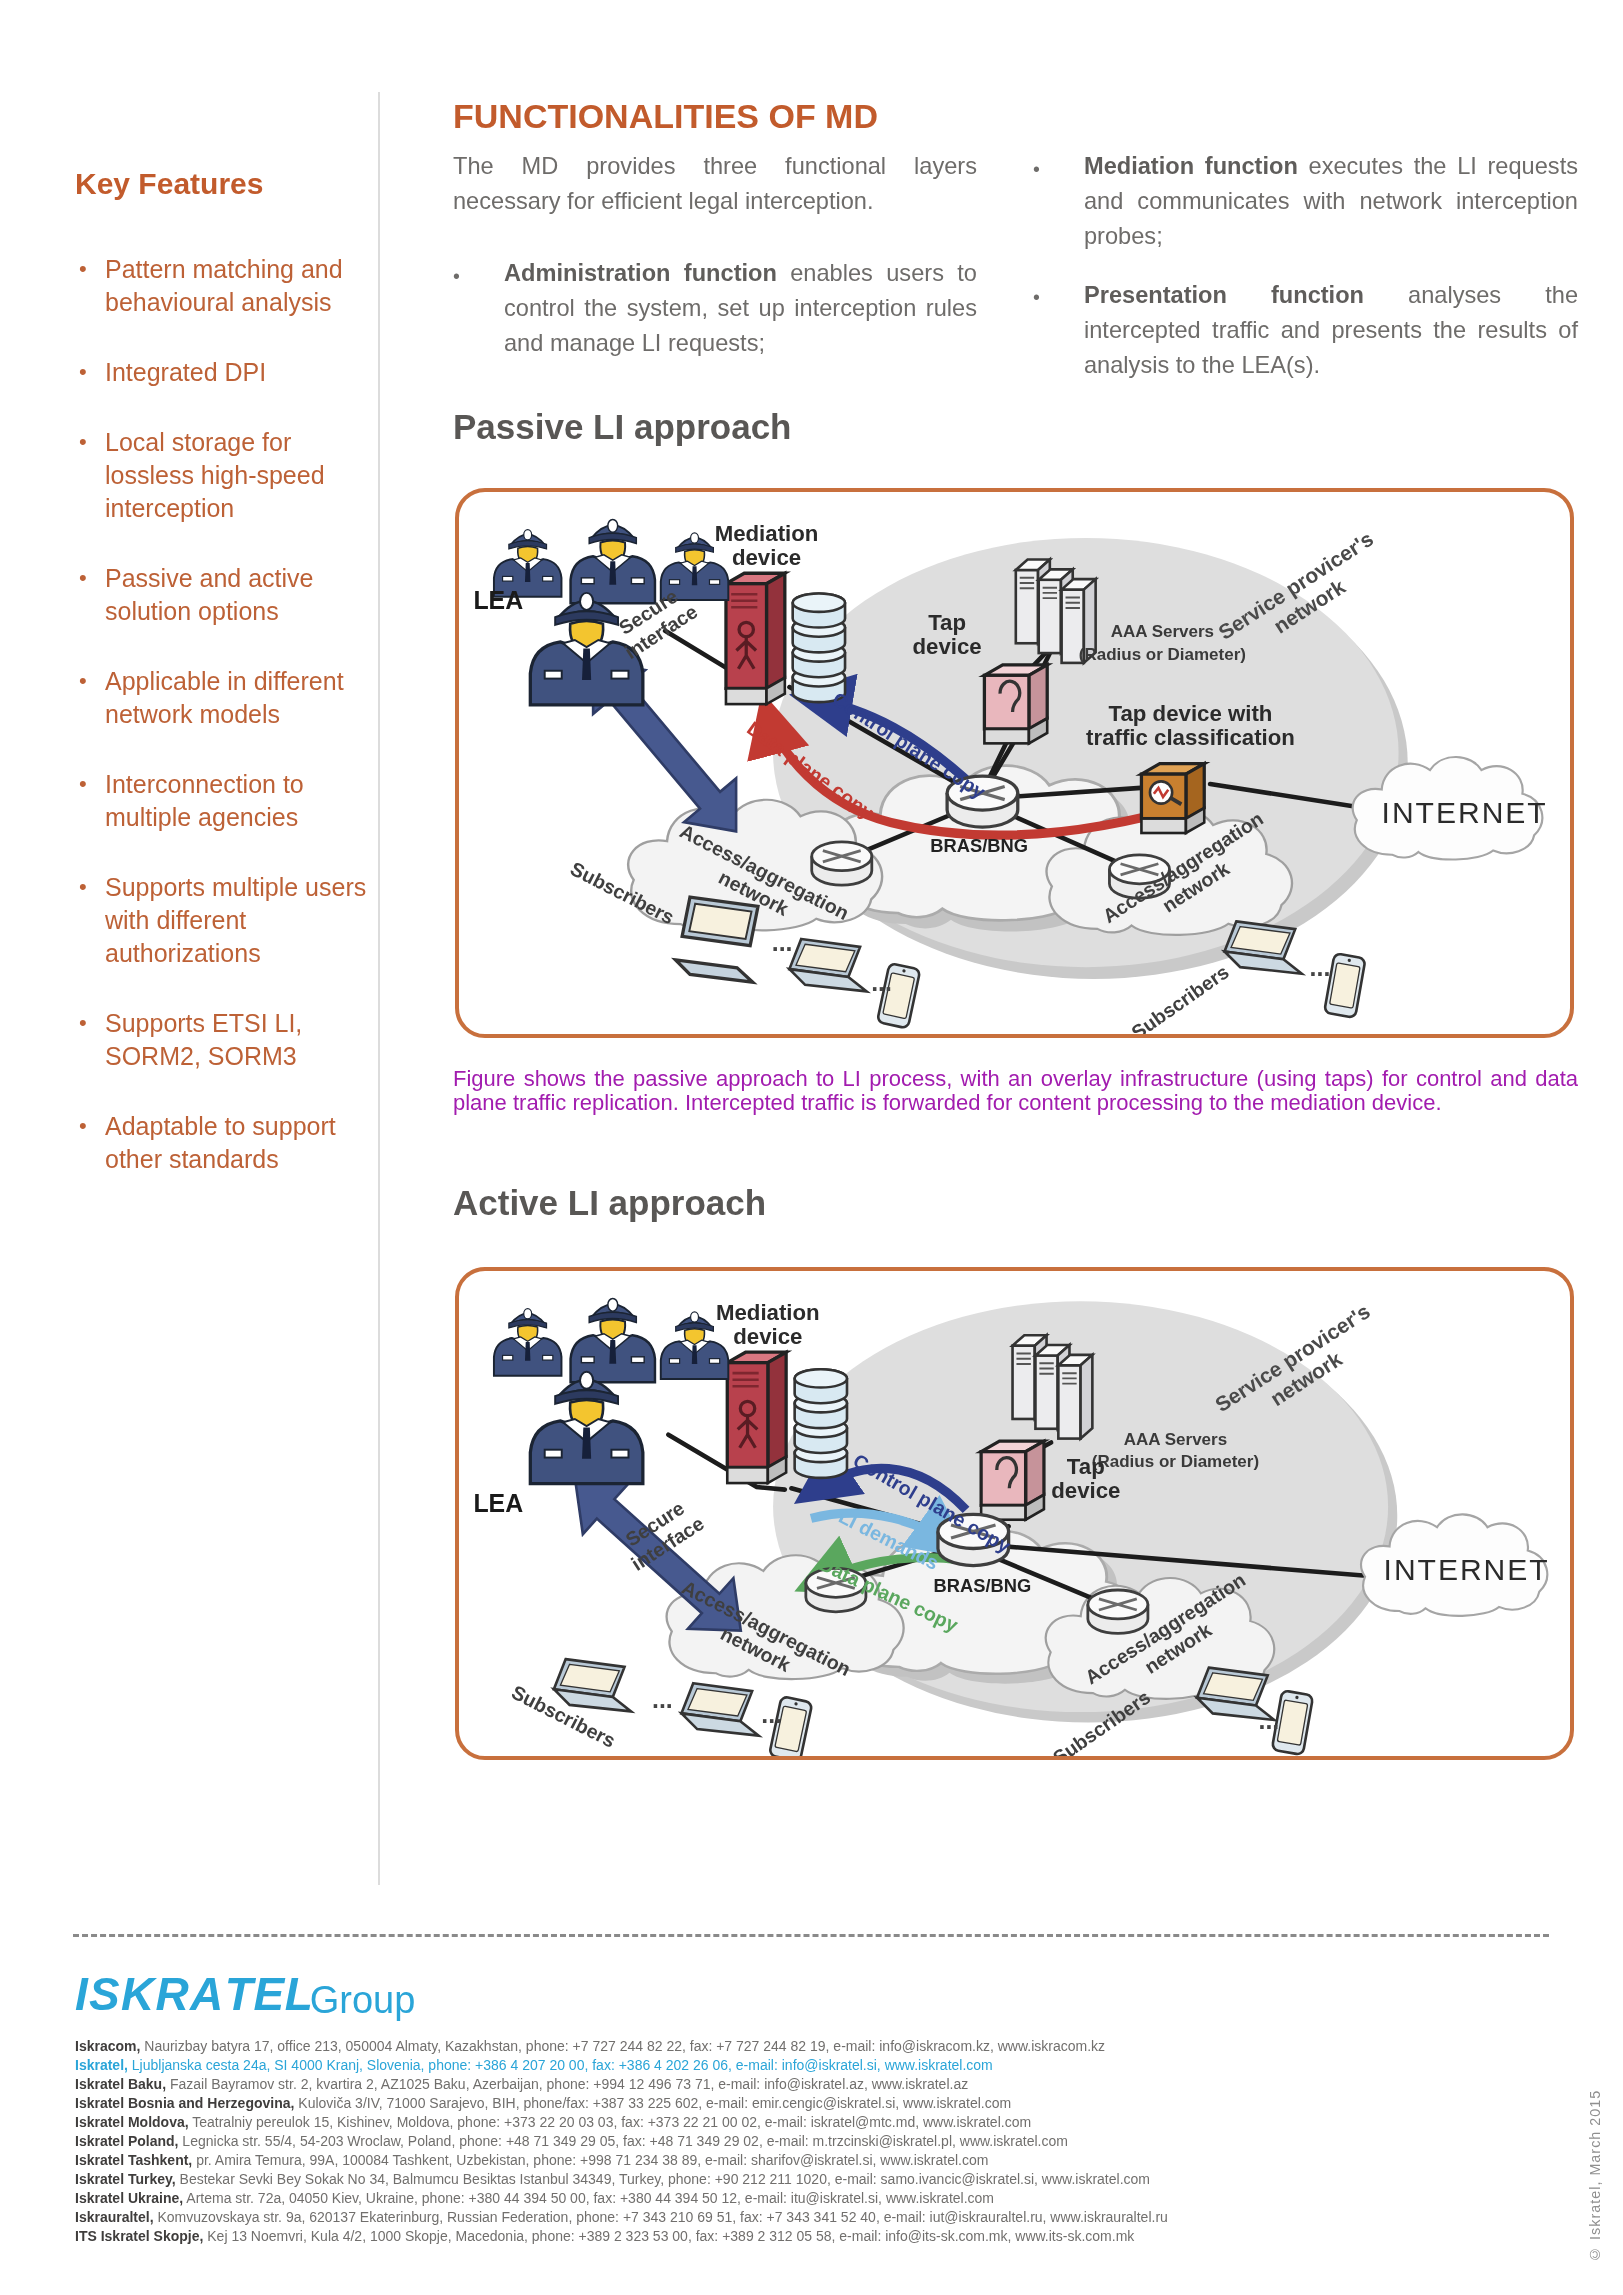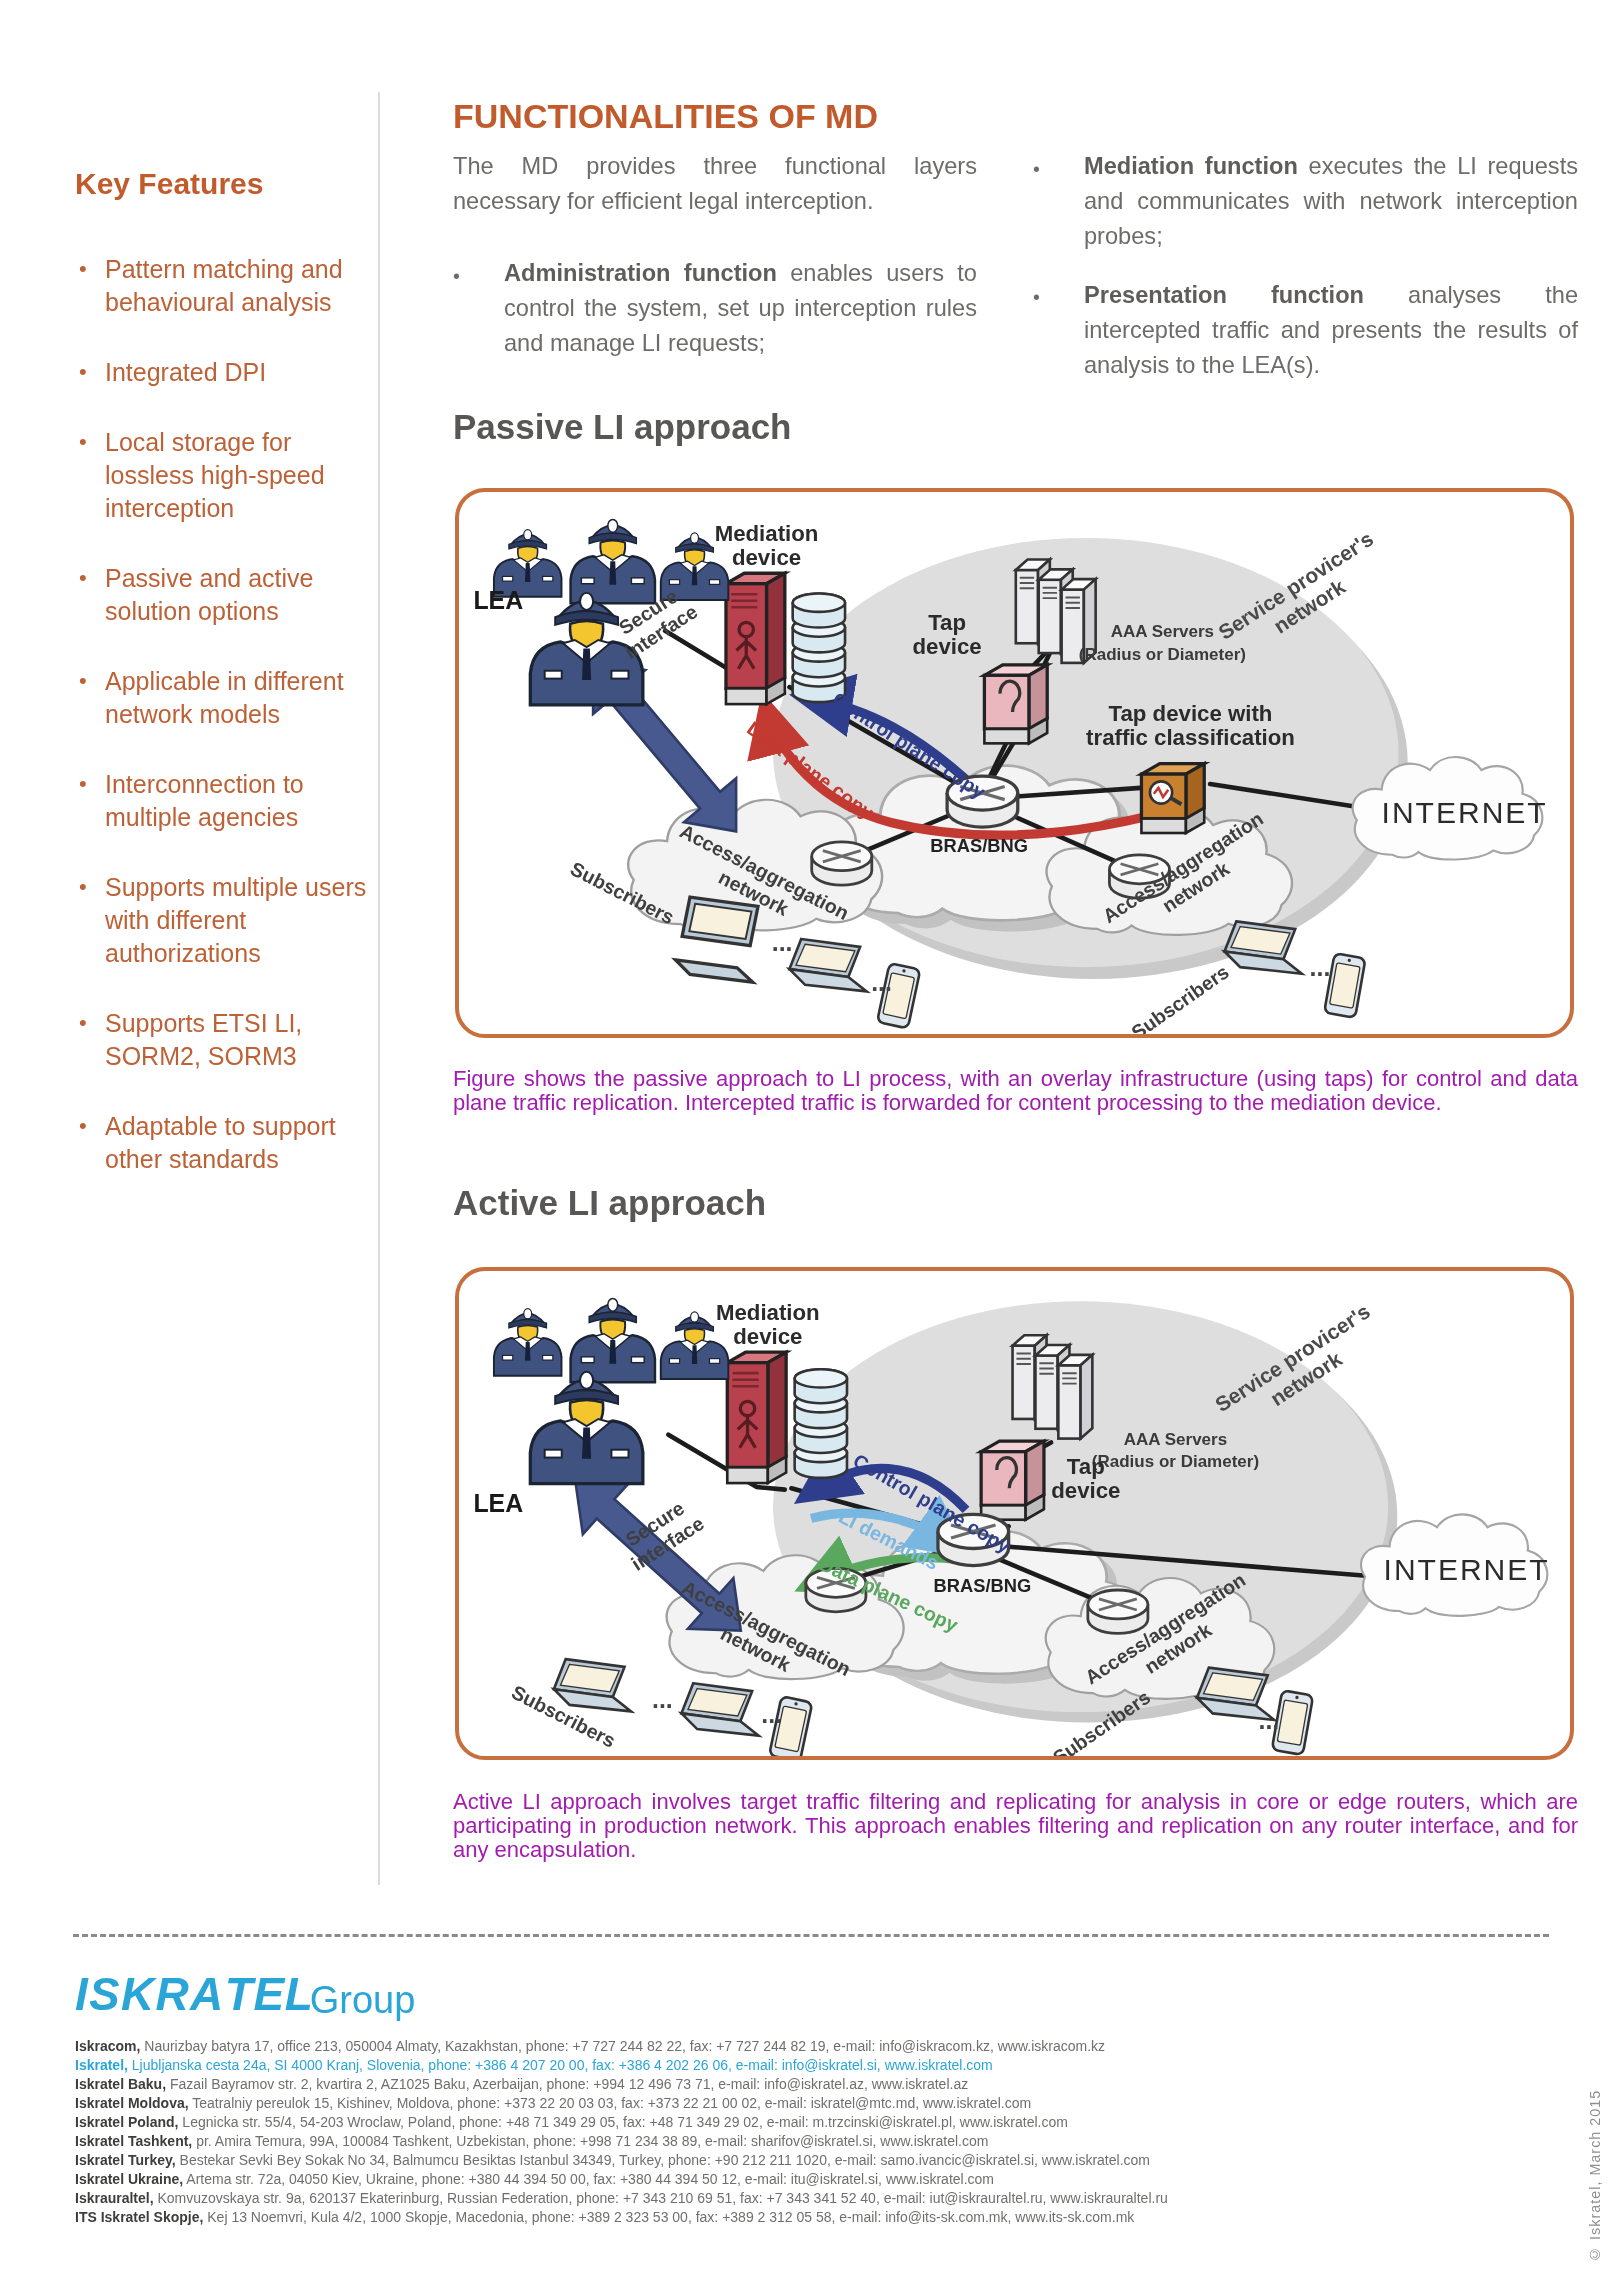--- a/index.html
+++ b/index.html
@@ -379,30 +379,30 @@
       </g>
       <g transform="translate(155,690) rotate(27)">
         <text class="t-rot" text-anchor="middle" x="0" y="0">Subscribers</text>
       </g>
       <g transform="translate(988,706) rotate(-35)">
         <text class="t-rot" text-anchor="middle" x="0" y="0">Subscribers</text>
       </g>
       <text class="t-inet" x="1540" y="472" text-anchor="middle">INTERNET</text>
     </svg>
   </div>
-  <p class="cap" style="top:1790px">Active LI approach involves target traffic filtering and replicating for analysis in core or edge routers, which are participating in production network. This approach enables filtering and replication on any router interface, and for any encapsulation.</p>
 
   <div class="dashsep"></div>
   <div class="logo">
     <span class="iskra">ISKRA</span><span class="tel">TEL</span><span class="group">Group</span>
   </div>
   <div class="offices">
     <div class="office"><b>Iskracom,</b><span> Naurizbay batyra 17, office 213, 050004 Almaty, Kazakhstan, phone: +7 727 244 82 22, fax: +7 727 244 82 19, e-mail: info@iskracom.kz, www.iskracom.kz</span></div>
     <div class="office blue"><b>Iskratel,</b><span> Ljubljanska cesta 24a, SI 4000 Kranj, Slovenia, phone: +386 4 207 20 00, fax: +386 4 202 26 06, e-mail: info@iskratel.si, www.iskratel.com</span></div>
     <div class="office"><b>Iskratel Baku,</b><span> Fazail Bayramov str. 2, kvartira 2, AZ1025 Baku, Azerbaijan, phone: +994 12 496 73 71, e-mail: info@iskratel.az, www.iskratel.az</span></div>
+    <div class="office"><b>Iskratel Bosnia and Herzegovina,</b><span> Kuloviča 3/IV, 71000 Sarajevo, BIH, phone/fax: +387 33 225 602, e-mail: emir.cengic@iskratel.si, www.iskratel.com</span></div>
     <div class="office"><b>Iskratel Moldova,</b><span> Teatralniy pereulok 15, Kishinev, Moldova, phone: +373 22 20 03 03, fax: +373 22 21 00 02, e-mail: iskratel@mtc.md, www.iskratel.com</span></div>
     <div class="office"><b>Iskratel Poland,</b><span> Legnicka str. 55/4, 54-203 Wroclaw, Poland, phone: +48 71 349 29 05, fax: +48 71 349 29 02, e-mail: m.trzcinski@iskratel.pl, www.iskratel.com</span></div>
     <div class="office"><b>Iskratel Tashkent,</b><span> pr. Amira Temura, 99A, 100084 Tashkent, Uzbekistan, phone: +998 71 234 38 89, e-mail: sharifov@iskratel.si, www.iskratel.com</span></div>
     <div class="office"><b>Iskratel Turkey,</b><span> Bestekar Sevki Bey Sokak No 34, Balmumcu Besiktas Istanbul 34349, Turkey, phone: +90 212 211 1020, e-mail: samo.ivancic@iskratel.si, www.iskratel.com</span></div>
     <div class="office"><b>Iskratel Ukraine,</b><span> Artema str. 72a, 04050 Kiev, Ukraine, phone: +380 44 394 50 00, fax: +380 44 394 50 12, e-mail: itu@iskratel.si, www.iskratel.com</span></div>
     <div class="office"><b>Iskrauraltel,</b><span> Komvuzovskaya str. 9a, 620137 Ekaterinburg, Russian Federation, phone: +7 343 210 69 51, fax: +7 343 341 52 40, e-mail: iut@iskrauraltel.ru, www.iskrauraltel.ru</span></div>
     <div class="office"><b>ITS Iskratel Skopje,</b><span> Kej 13 Noemvri, Kula 4/2, 1000 Skopje, Macedonia, phone: +389 2 323 53 00, fax: +389 2 312 05 58, e-mail: info@its-sk.com.mk, www.its-sk.com.mk</span></div>
   </div>
   <div class="copyvert">© Iskratel, March 2015</div>
 

